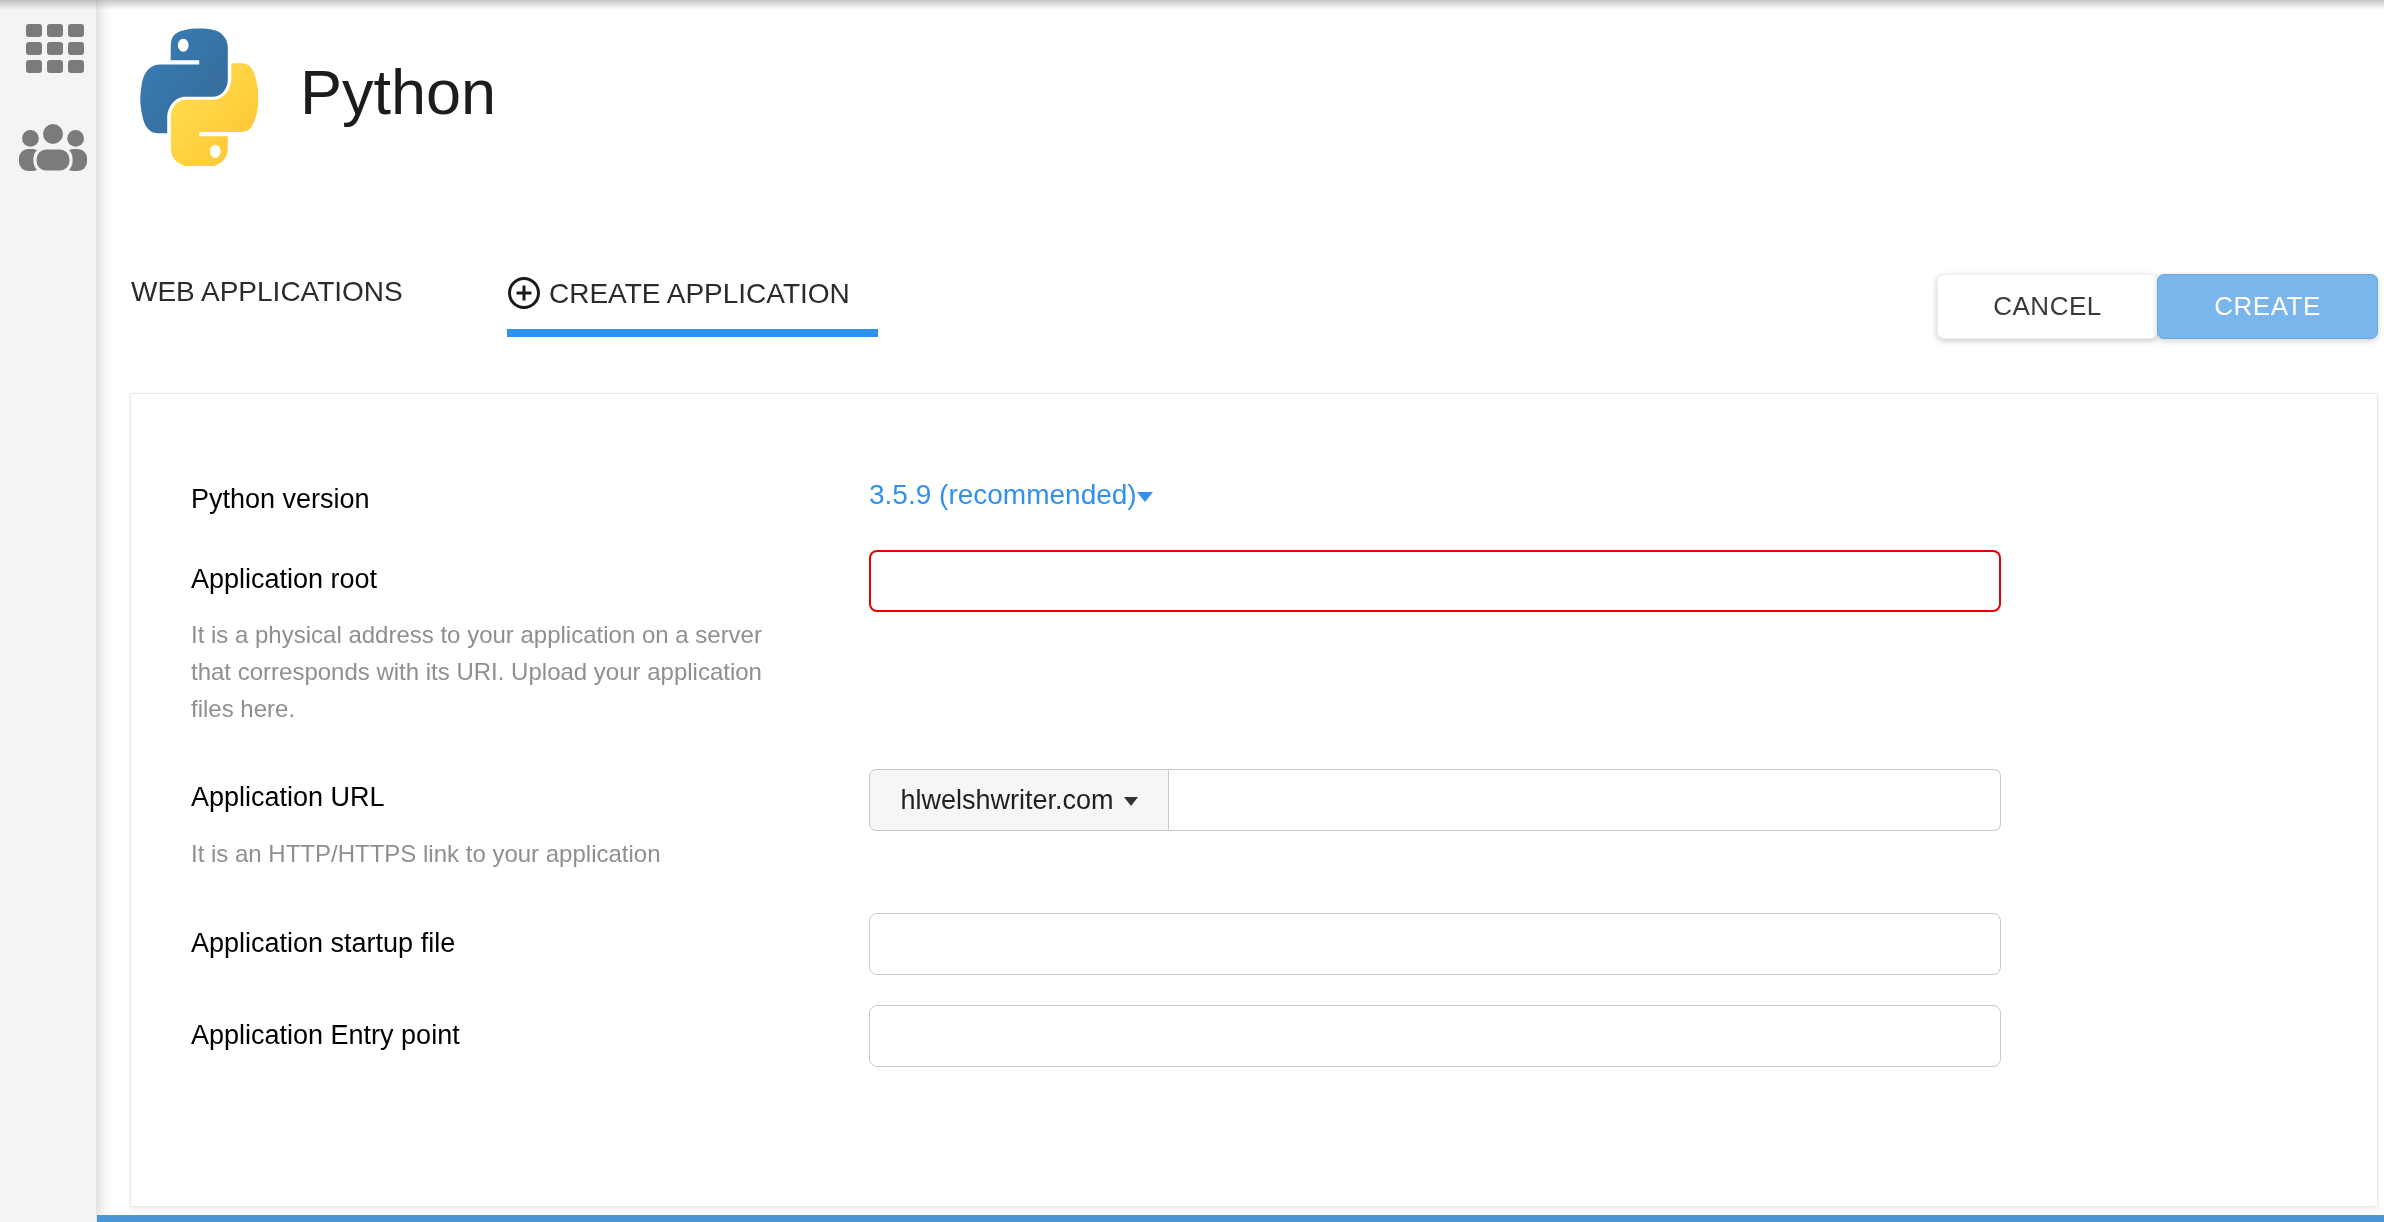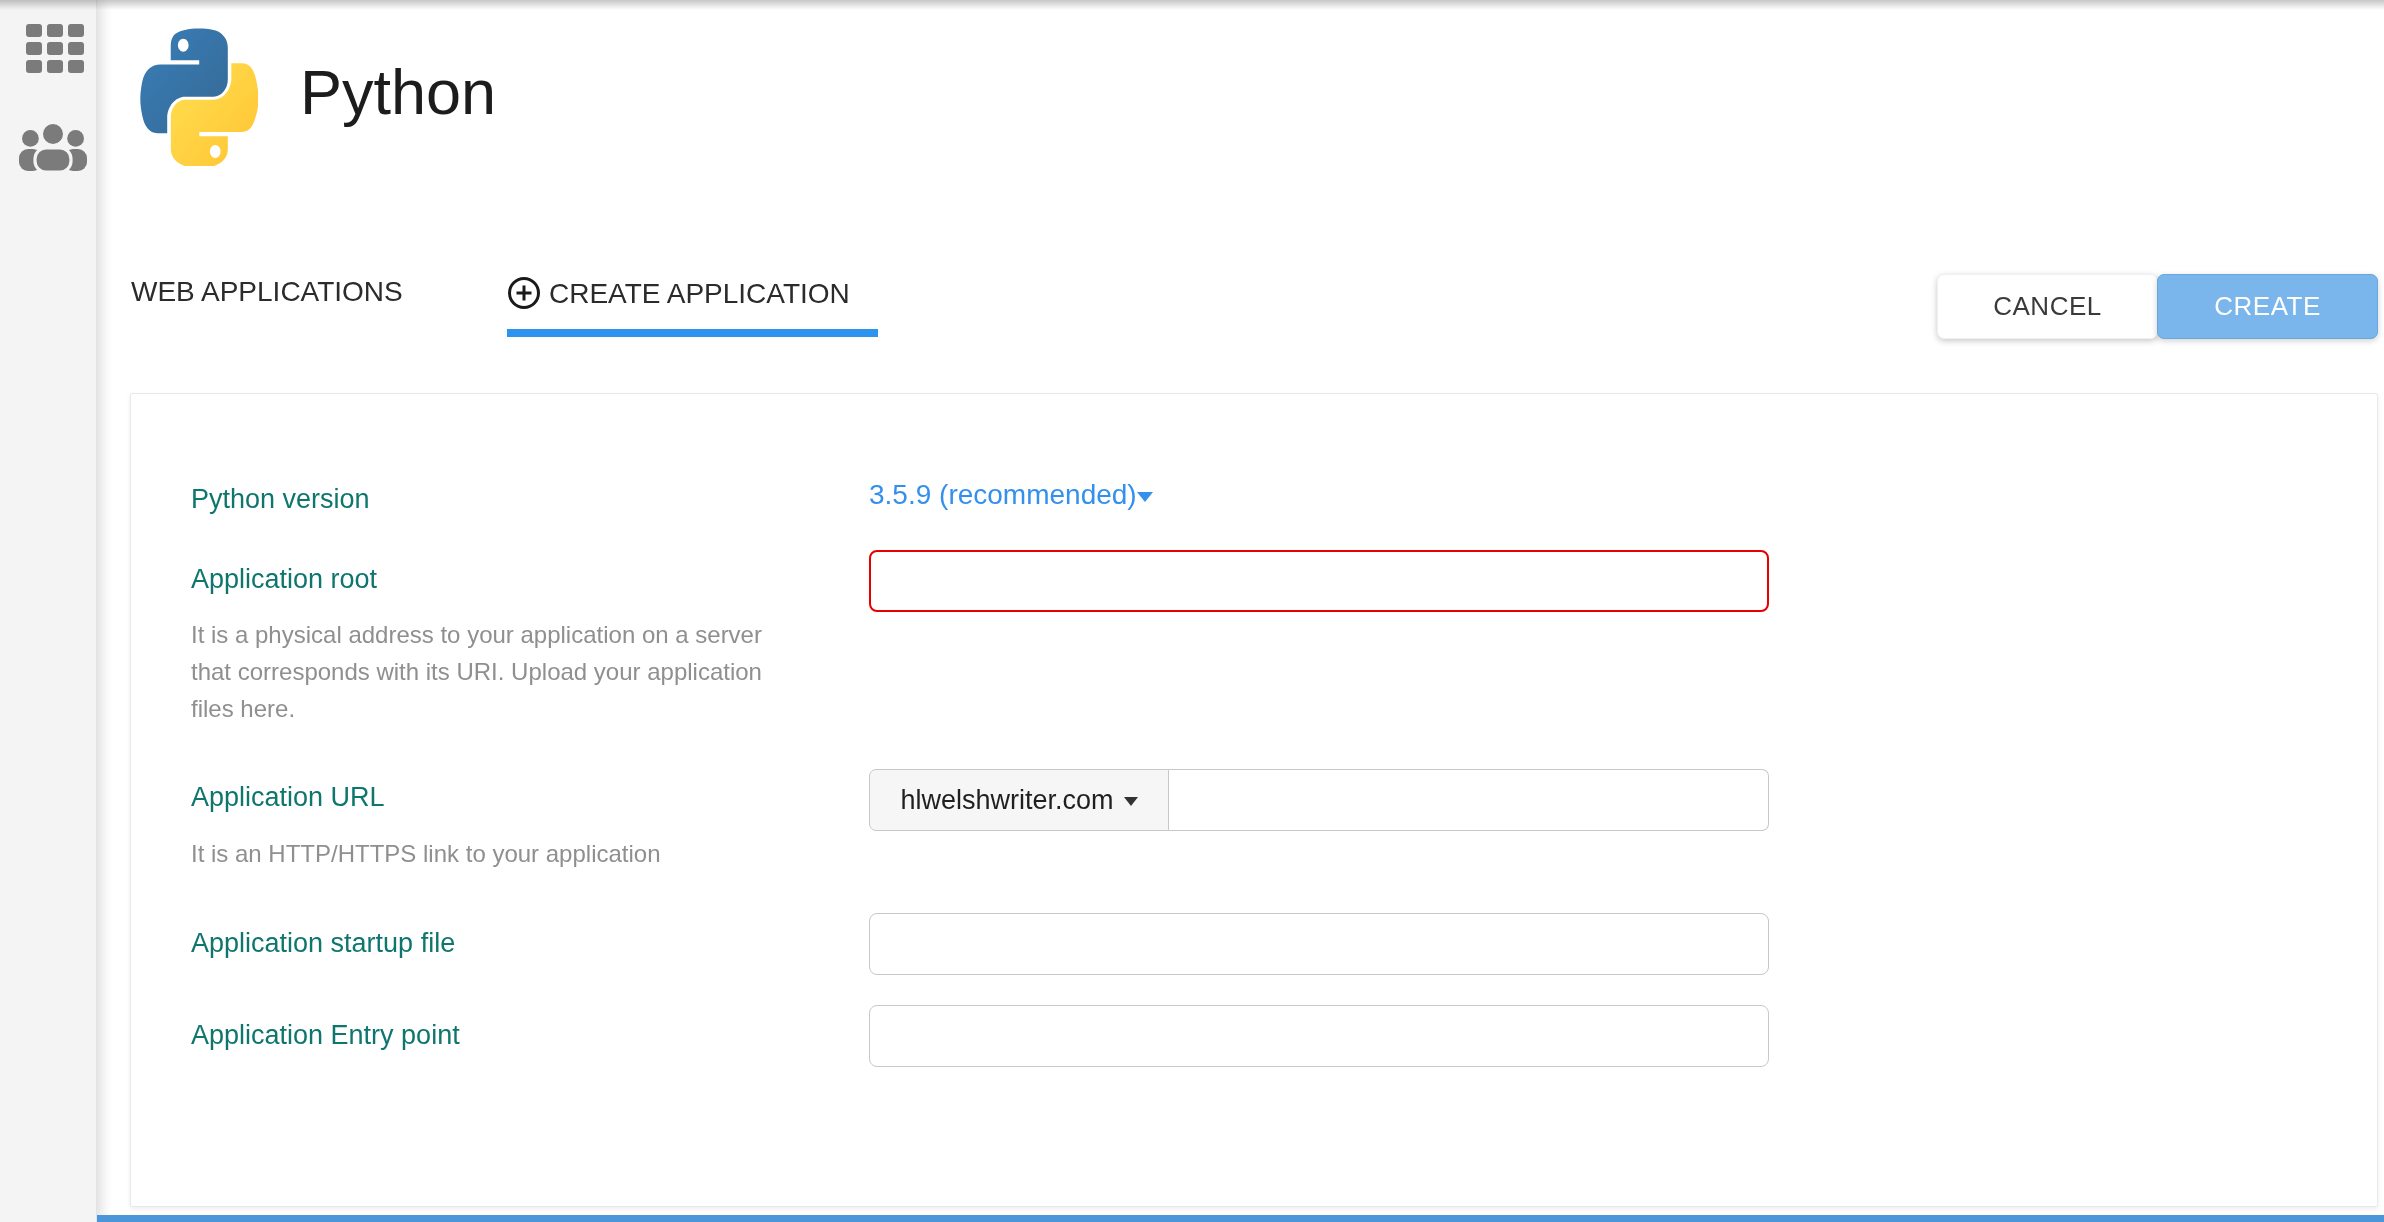--- a/index.html
+++ b/index.html
@@ -40,23 +40,23 @@
     font-family:"Liberation Sans", sans-serif; letter-spacing:0.5px; }
   .btn-cancel { left:1937px; width:221px; background:#ffffff; color:#3a3a3a;
     border:1px solid #f0f0f0; box-shadow:0 2px 6px rgba(0,0,0,0.22); z-index:1; }
   .btn-create { left:2157px; width:221px; background:#7ab5ec; color:#ffffff;
     border:1px solid #68a7e0; box-shadow:0 2px 6px rgba(0,0,0,0.18); z-index:2; }
 
   
   .card { position:absolute; left:130px; top:393px; width:2248px; height:814px;
     background:#ffffff; border:1px solid #e9e9e9; border-radius:2px;
     box-shadow:0 2px 5px rgba(0,0,0,0.07); }
-  .row-label { position:absolute; left:60px; font-size:27px; color:#0f766e; }
+  .row-label { position:absolute; left:60px; font-size:27px; color:#000000; }
   .row-desc  { position:absolute; left:60px; width:615px; font-size:24px; color:#8f8f8f; line-height:37px; }
-  .ctl { position:absolute; left:738px; width:900px; }
+  .ctl { position:absolute; left:738px; width:1132px; }
 
   .version-link { position:absolute; left:738px; top:85px; font-size:28px; color:#3390ec;
     cursor:pointer; display:flex; align-items:center; }
   .caret-blue { width:0; height:0; border-left:8px solid transparent; border-right:8px solid transparent;
     border-top:10px solid #3390ec; margin-top:4px; }
   .caret-dark { width:0; height:0; border-left:7px solid transparent; border-right:7px solid transparent;
     border-top:9px solid #333; margin-left:10px; margin-top:3px; }
 
   .text-input { height:62px; width:100%; border:1px solid #c8c8c8; border-radius:8px;
     background:#fff; font-size:27px; padding:0 18px; outline:none; font-family:"Liberation Sans", sans-serif; }

